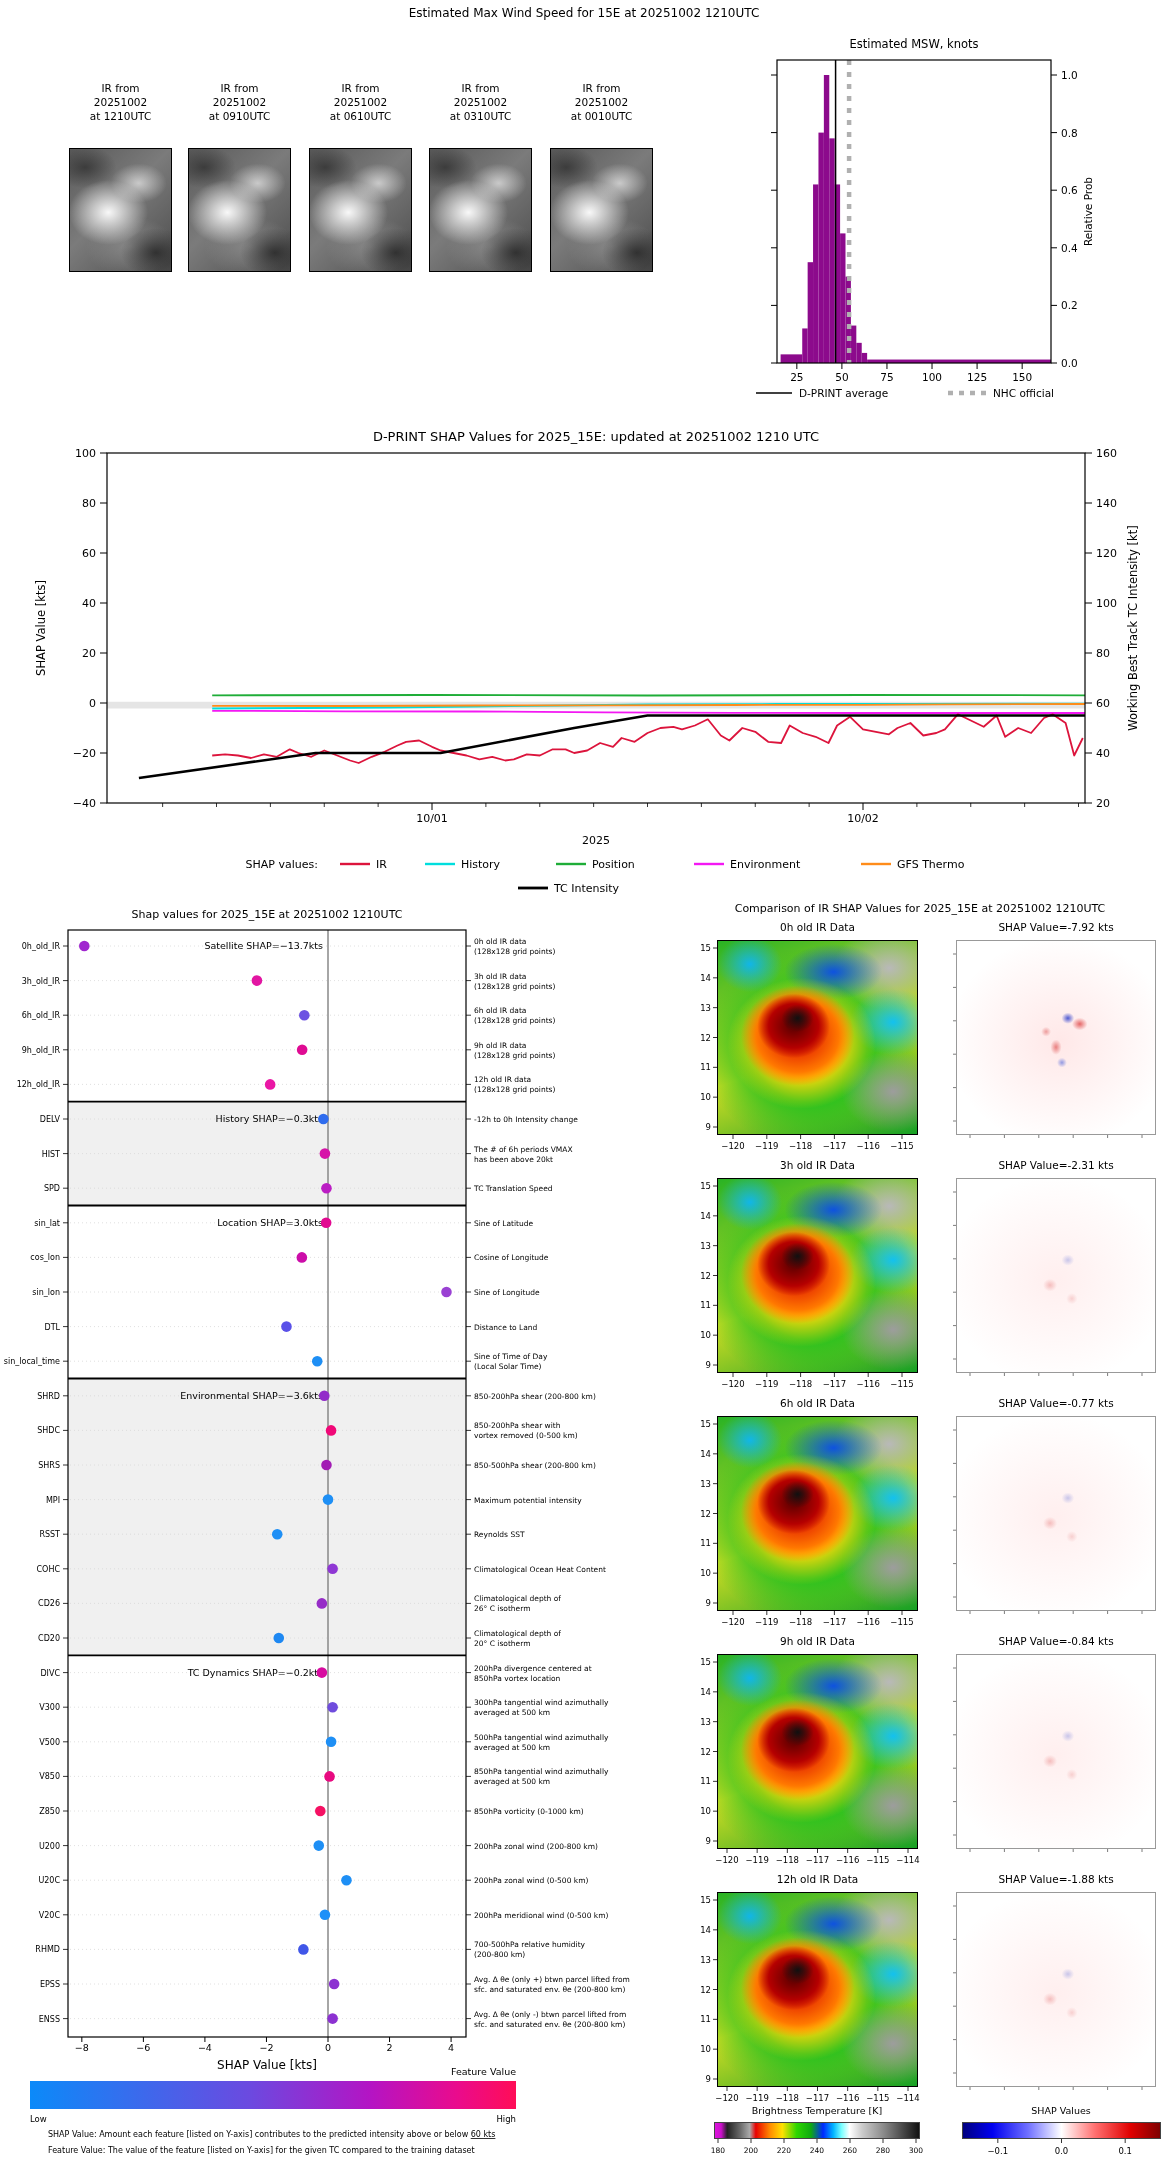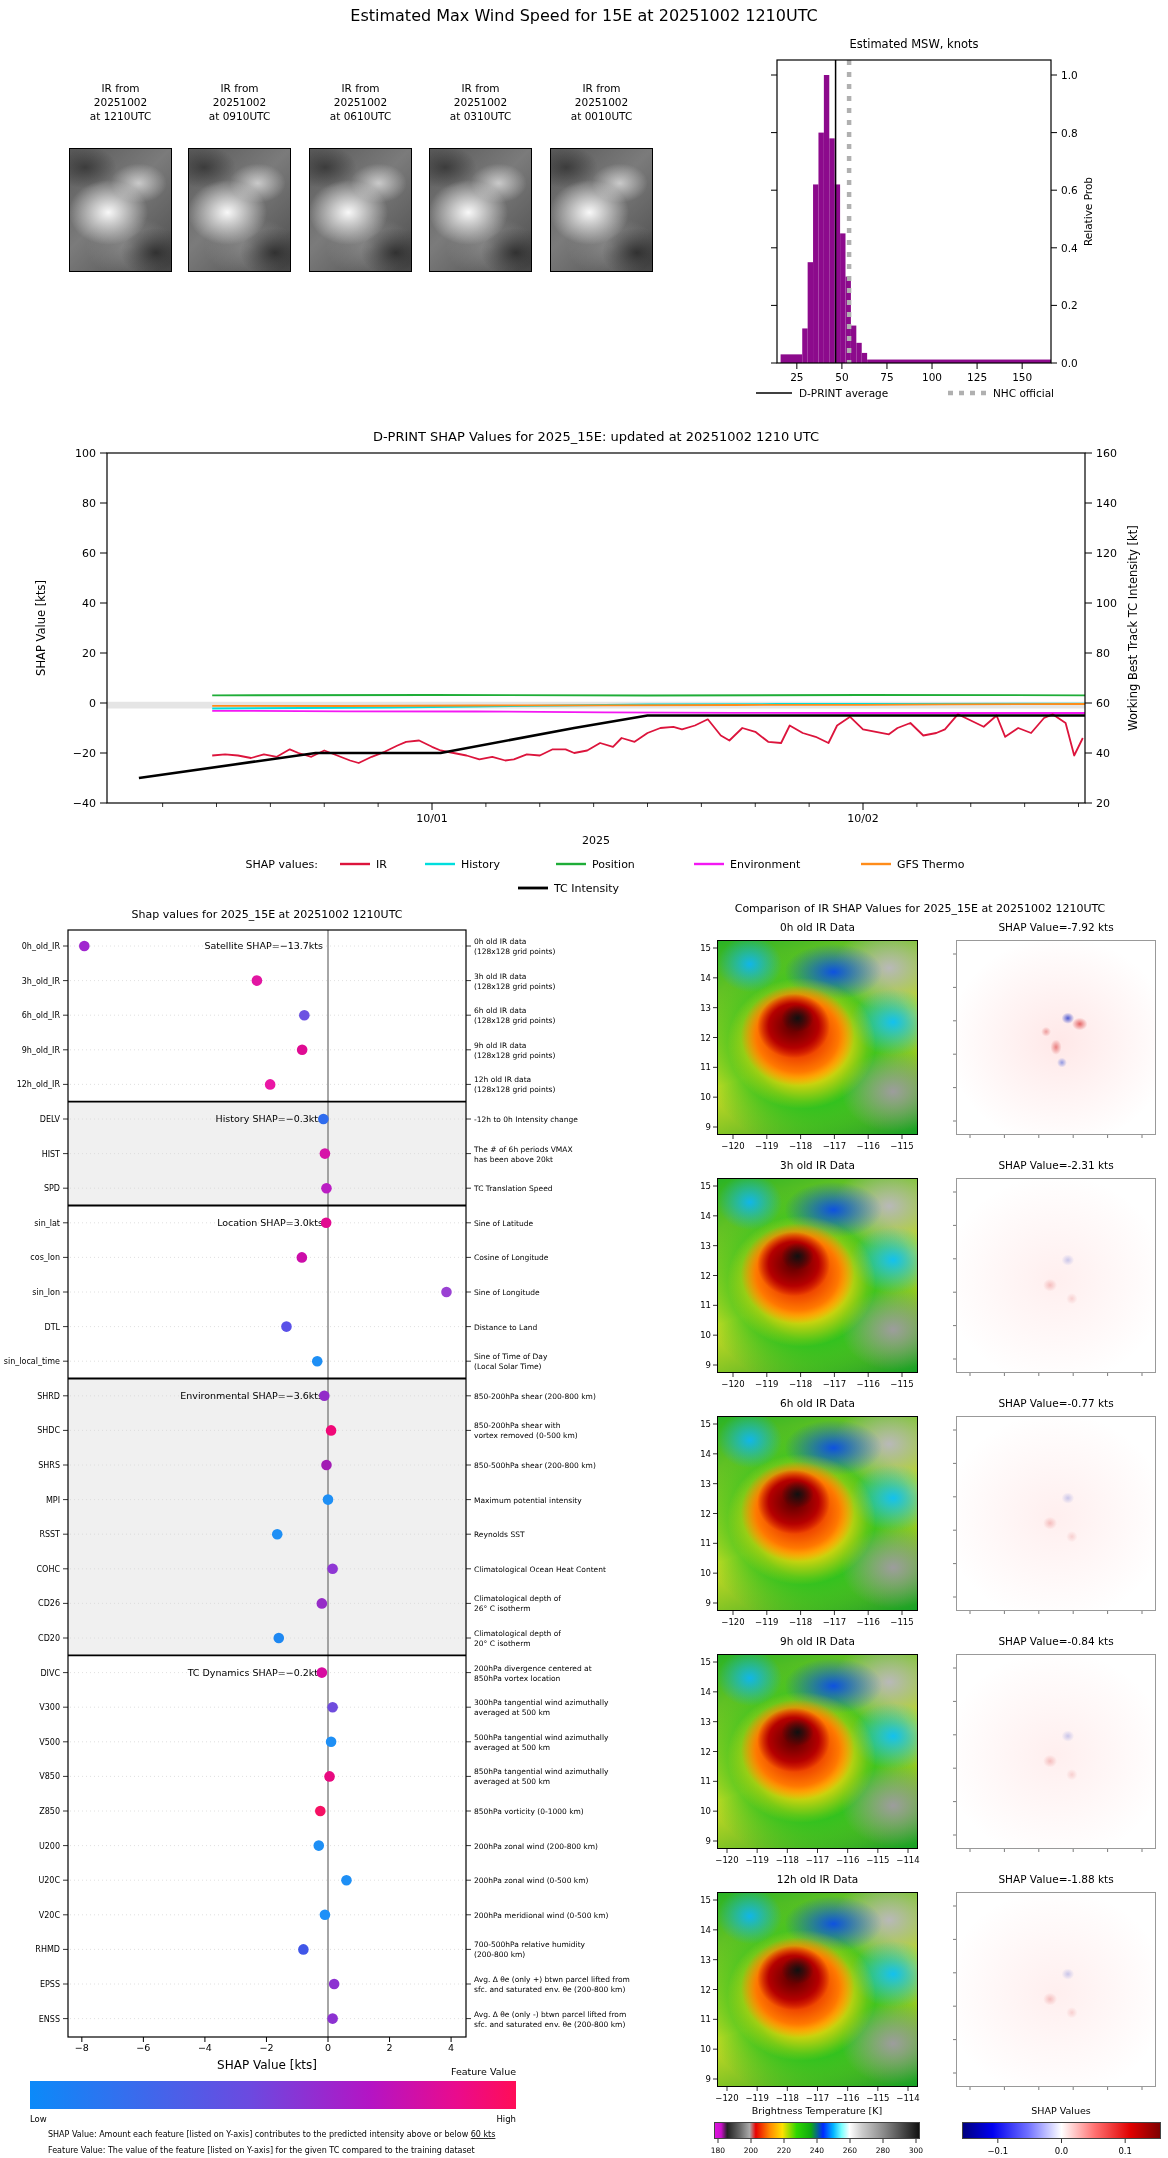--- a/index.html
+++ b/index.html
@@ -1,20 +1,20 @@
 <!DOCTYPE html>
 <html><head>
 <meta charset="utf-8">
 <style>
   html,body{margin:0;padding:0;}
   body{width:1168px;height:2158px;position:relative;background:#fff;overflow:hidden;
        font-family:"DejaVu Sans","Liberation Sans",sans-serif;}
   .abs{position:absolute;}
   #main-title{position:absolute;top:6px;left:0;width:1168px;text-align:center;
-              font-size:16px;color:#000;}
+              font-size:12px;color:#000;}
   svg{font-family:"DejaVu Sans","Liberation Sans",sans-serif;}
   
   .gray-ir{width:103px;height:124px;border:1px solid #000;box-sizing:border-box;background:
     radial-gradient(55px 45px at 38% 52%, rgba(255,255,255,.95), rgba(255,255,255,0) 72%),
     radial-gradient(40px 28px at 68% 28%, rgba(215,215,215,.85), rgba(215,215,215,0) 70%),
     radial-gradient(45px 30px at 15% 15%, rgba(50,50,50,.8), rgba(50,50,50,0) 70%),
     radial-gradient(50px 35px at 85% 85%, rgba(35,35,35,.8), rgba(35,35,35,0) 70%),
     radial-gradient(60px 40px at 60% 80%, rgba(150,150,150,.7), rgba(150,150,150,0) 75%),
     linear-gradient(135deg,#5a5a5a,#7b7b7b 45%,#4c4c4c);}
   

